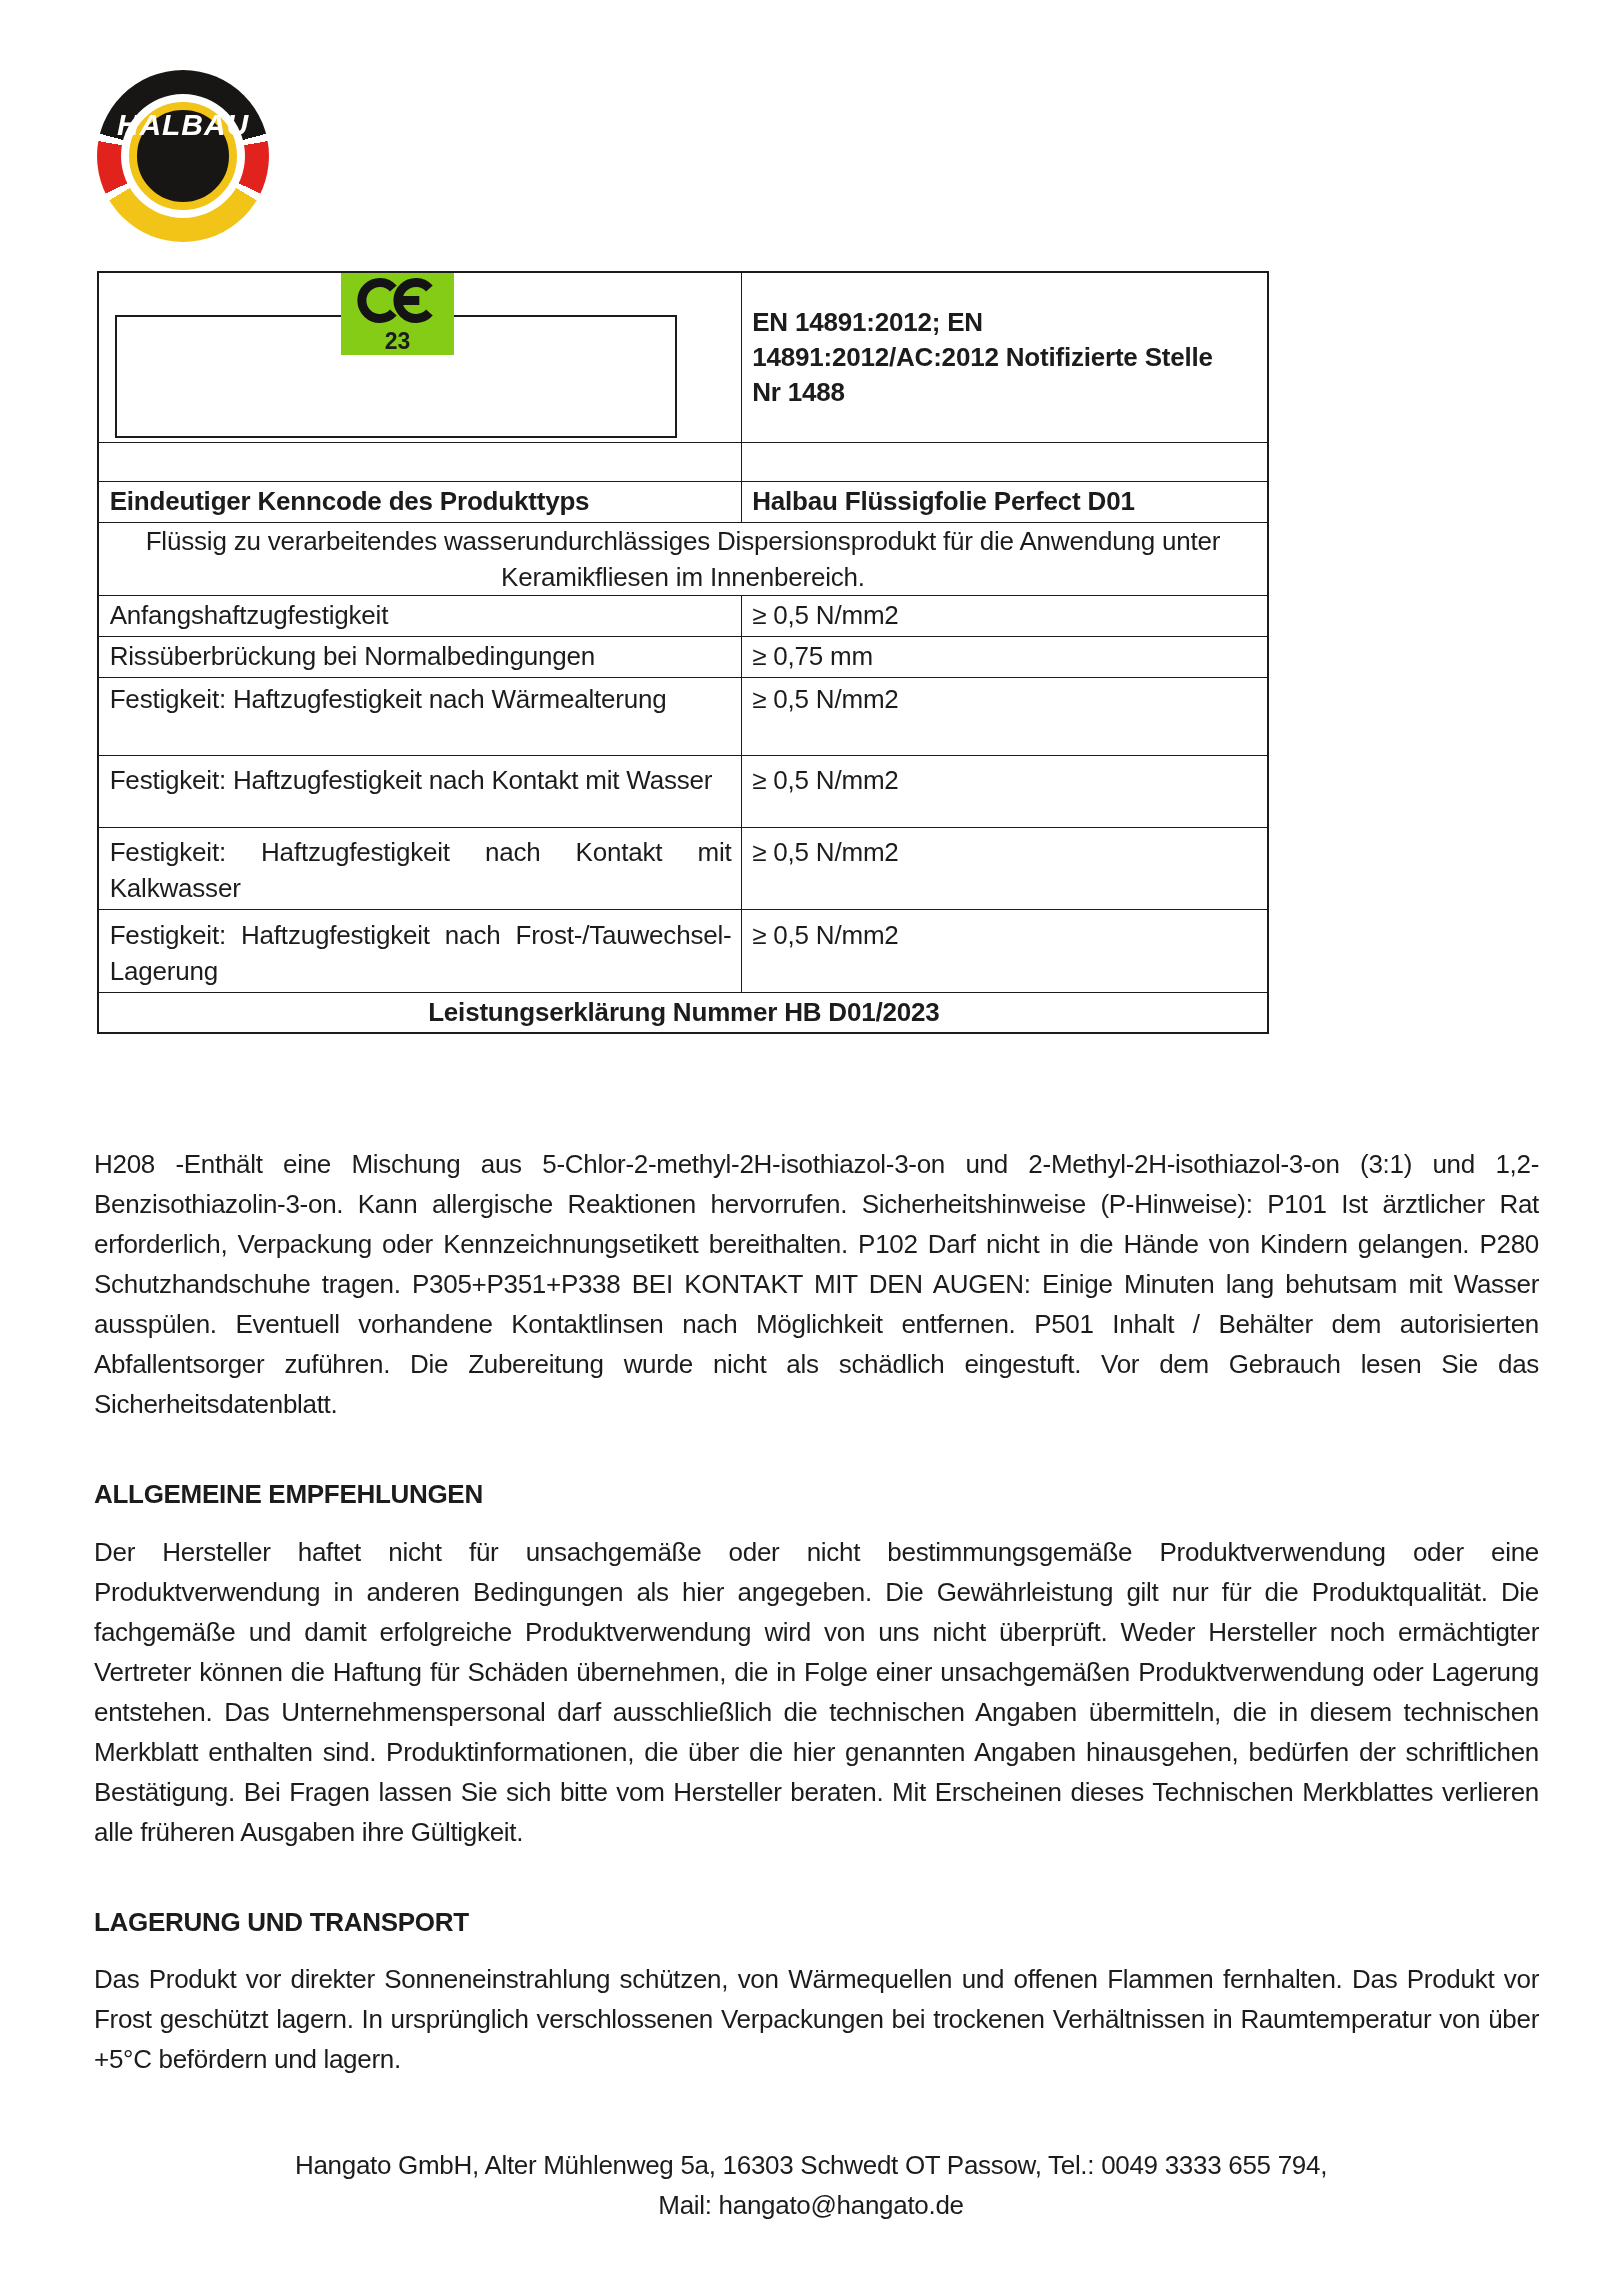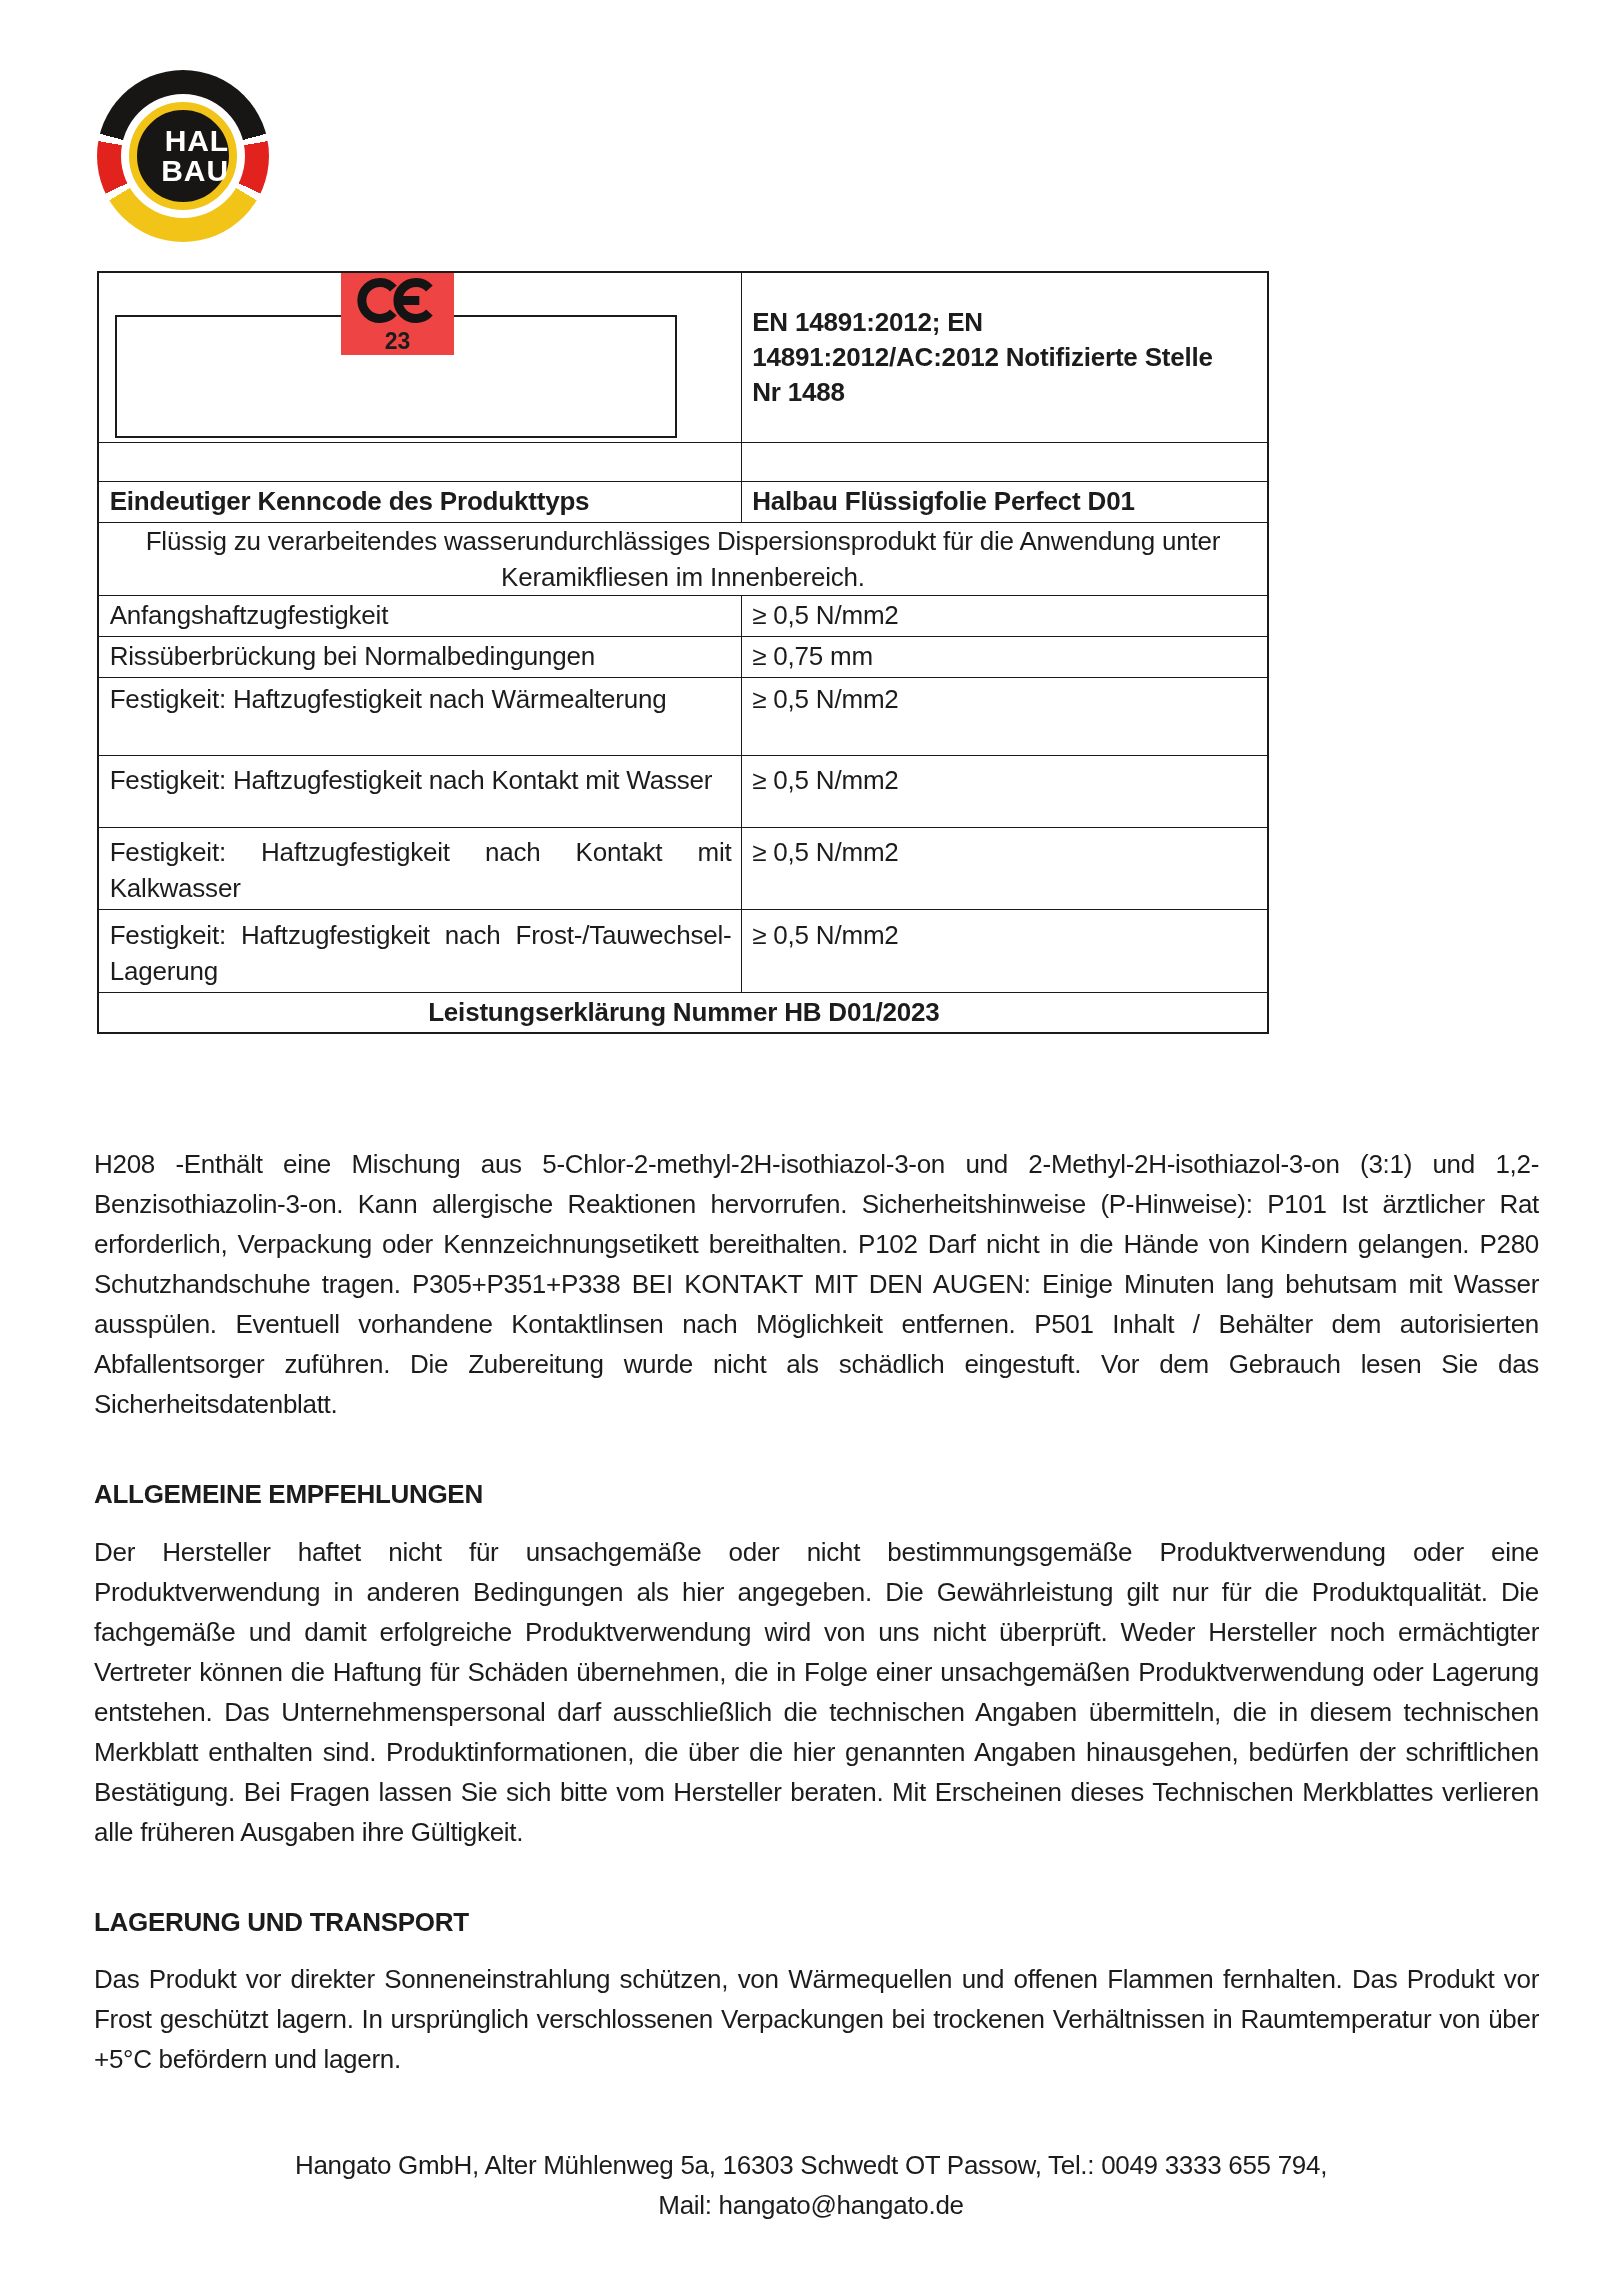--- a/index.html
+++ b/index.html
@@ -10,35 +10,35 @@
   
   .logo { position:absolute; left:97px; top:70px; width:172px; height:172px; border-radius:50%;
           background:conic-gradient(from 0deg,
             var(--logo-black) 0deg 75deg,  #fff 75deg 80deg,
             var(--logo-red) 80deg 116deg,  #fff 116deg 121deg,
             var(--logo-yellow) 121deg 239deg, #fff 239deg 244deg,
             var(--logo-red) 244deg 280deg, #fff 280deg 285deg,
             var(--logo-black) 285deg 360deg); }
   .logo::before { content:""; position:absolute; inset:24px; background:#fff; border-radius:50%; }
   .logo-inner { position:absolute; inset:32px; border-radius:50%; background:var(--logo-black);
-                border:8px solid var(--logo-yellow); display:flex; flex-direction:column;
-                align-items:flex-end; justify-content:center; }
+                border:8px solid var(--logo-yellow); display:flex; 
+                align-items:flex-start; justify-content:center;font-style:italic; }
   .logo-inner span { color:#fff; font-weight:bold; font-size:30px; line-height:30px; letter-spacing:0.9px; }
 
   
   table.doc { position:absolute; left:97px; top:271px; width:1170px; border-collapse:collapse;
               table-layout:fixed; border:2.7px solid #1b1b1b; }
   table.doc td { border:1.8px solid #1b1b1b; font-size:26px; letter-spacing:-0.2px;
                  padding:3.6px 9px 3.6px 10.7px; vertical-align:middle; }
   col.c1 { width:643px; } col.c2 { width:527px; }
 
   tr.r-ce td { height:170px; }
   td.cell-ce { position:relative; padding:0; }
   .inner-box { position:absolute; left:16px; top:42px; width:562px; height:123px; border:2.7px solid #1b1b1b; }
-  .ce-badge { position:absolute; left:242px; top:0px; width:113px; text-align:center; background:#ef4444;
+  .ce-badge { position:absolute; left:242px; top:0px; width:113px; text-align:center; background:#84cc16;
               padding:0 7.2px; z-index:2; }
   .ce-year { font-size:23px; font-weight:bold; margin-top:-7.2px; letter-spacing:0; }
   td.cell-norm { font-weight:bold; text-align:left; white-space:pre-line; line-height:35px;
                  vertical-align:middle; padding-top:27px; }
 
   tr.r-empty td { height:39px; }
   tr.r-kenncode td { height:41px;font-weight:bold; }
   tr.r-desc td { height:72px; text-align:center; line-height:36px; padding:0 36px; }
   tr.r-p0 td { height:41px; } tr.r-p1 td { height:40px; } tr.r-p2 td { height:41px; }
   tr.r-p3 td { height:78px; vertical-align:top; padding-top:6.3px; }

